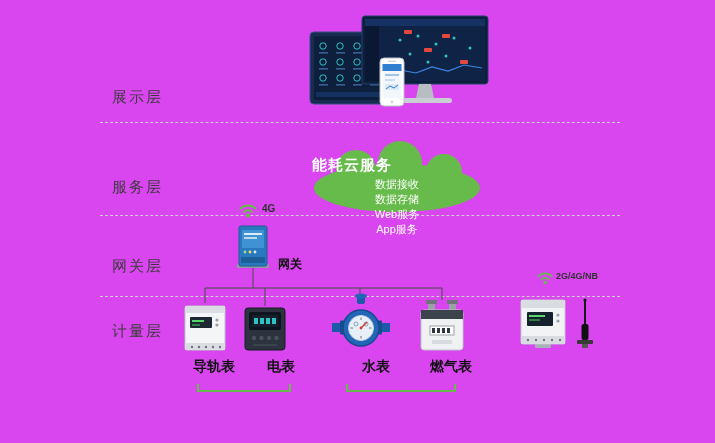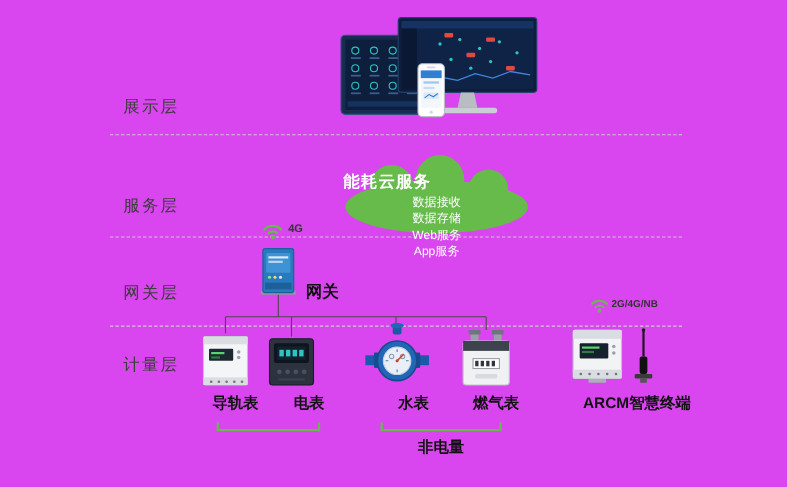--- a/index.html
+++ b/index.html
@@ -17,21 +17,21 @@
   
   .cloud-wrap { position:absolute; left:312px; top:140px; width:170px; height:74px; }
   .cloud-wrap svg { position:absolute; left:0; top:0; }
   .cloud-title { position:absolute; left:0; top:16px; width:100%; 
                  color:#fff; font-weight:bold; font-size:15px; letter-spacing:1px; }
   .cloud-services { position:absolute; left:6px; top:38px; width:158px;
                     display:grid; grid-template-columns:1fr; row-gap:2px; }
   .cloud-services span { color:#fff; font-size:11px; text-align:center; line-height:13px; }
 
   
-  .gateway-label { position:absolute; left:278px; top:256px; font-size:15px; font-weight:bold; color:#111;text-align:right; }
+  .gateway-label { position:absolute; left:278px; top:256px; font-size:12px; font-weight:bold; color:#111;text-align:right; }
   .net-label { position:absolute; font-weight:bold; color:#333; }
 
   
   .dev-label { position:absolute; top:358px; font-size:14px; font-weight:bold; color:#111; text-align:right; }
 
   
   .bracket { position:absolute; top:384px; height:8px;
              border-left:2px solid #66BB4A; border-right:2px solid #66BB4A; border-bottom:2px solid #66BB4A; }
   .group-label { position:absolute; top:398px; font-size:14px; font-weight:bold; color:#111; text-align:center; }
 
@@ -278,19 +278,17 @@
     <rect x="8" y="2" width="2" height="24" fill="#1a1a1a"></rect>
     <rect x="5.5" y="26" width="7" height="16" rx="2" fill="#111"></rect>
     <rect x="1" y="42" width="16" height="4" rx="1" fill="#3a3a3a"></rect>
     <rect x="6" y="46" width="6" height="4" fill="#555"></rect>
   </svg>
 
   <div class="dev-label" style="left:175px; width:60px">导轨表</div>
   <div class="dev-label" style="left:235px; width:60px">电表</div>
   <div class="dev-label" style="left:330px; width:60px">水表</div>
   <div class="dev-label" style="left:412px; width:60px">燃气表</div>
-  <div class="dev-label" style="left:508px; width:120px">ARCM智慧终端</div>
 
   <div class="bracket" style="left:197px; width:94px"></div>
   <div class="bracket" style="left:346px; width:110px"></div>
-  <div class="group-label" style="left:346px; width:110px">非电量</div>
 
 </div>
 
 </body></html>

